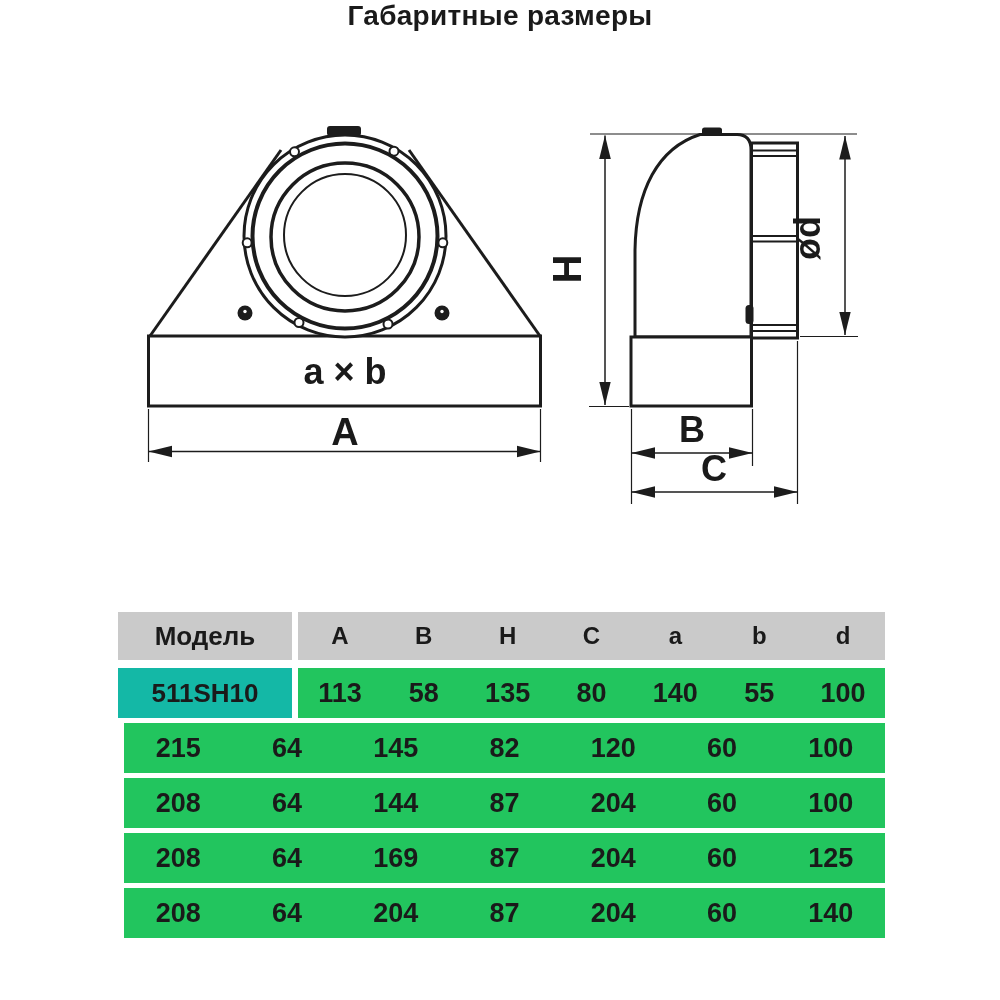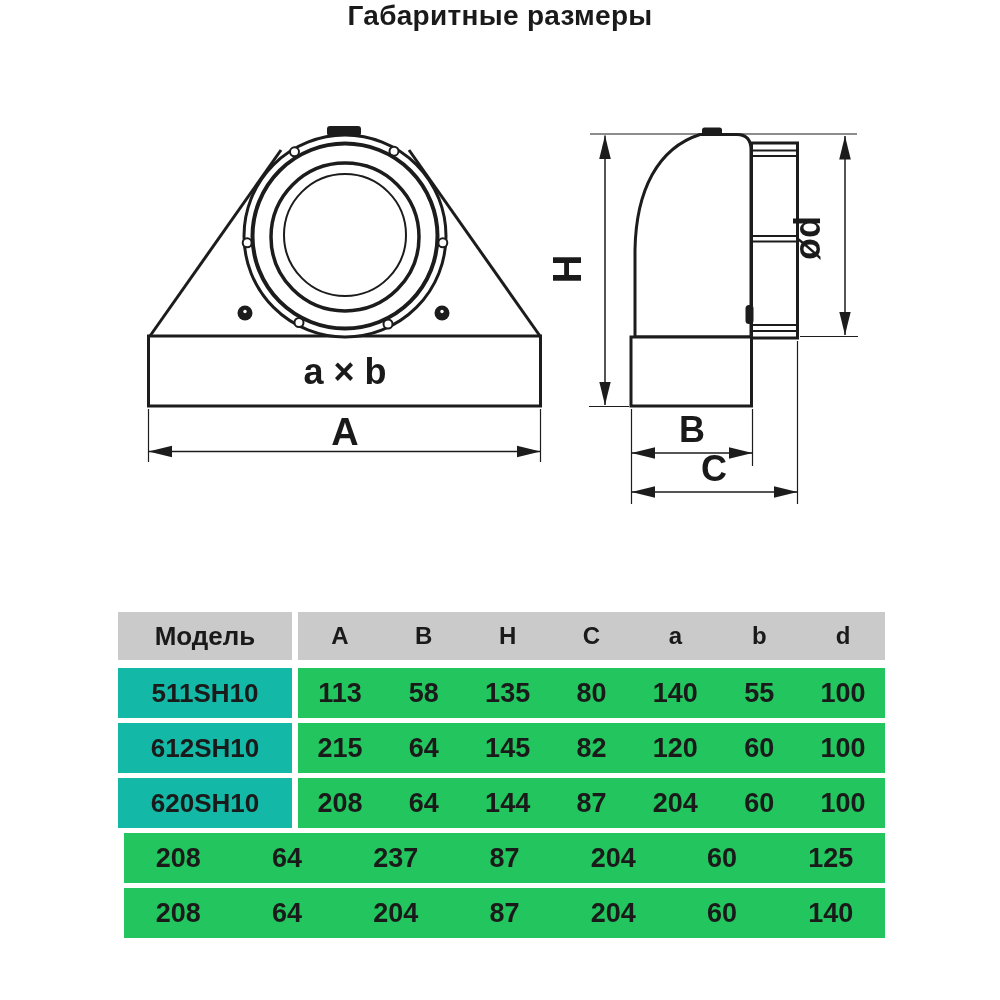--- a/index.html
+++ b/index.html
@@ -145,50 +145,48 @@
         <span>58</span>
         <span>135</span>
         <span>80</span>
         <span>140</span>
         <span>55</span>
         <span>100</span>
       </div>
     </div>
 
     <div class="trow body">
-      <div class="mcell">612SH10</div>
       <div class="dcell">
         <span>215</span>
         <span>64</span>
         <span>145</span>
         <span>82</span>
         <span>120</span>
         <span>60</span>
         <span>100</span>
       </div>
     </div>
 
     <div class="trow body">
-      <div class="mcell">620SH10</div>
       <div class="dcell">
         <span>208</span>
         <span>64</span>
         <span>144</span>
         <span>87</span>
         <span>204</span>
         <span>60</span>
         <span>100</span>
       </div>
     </div>
 
     <div class="trow body">
       <div class="dcell">
         <span>208</span>
         <span>64</span>
-        <span>237</span>
+        <span>169</span>
         <span>87</span>
         <span>204</span>
         <span>60</span>
         <span>125</span>
       </div>
     </div>
 
     <div class="trow body">
       <div class="dcell">
         <span>208</span>

